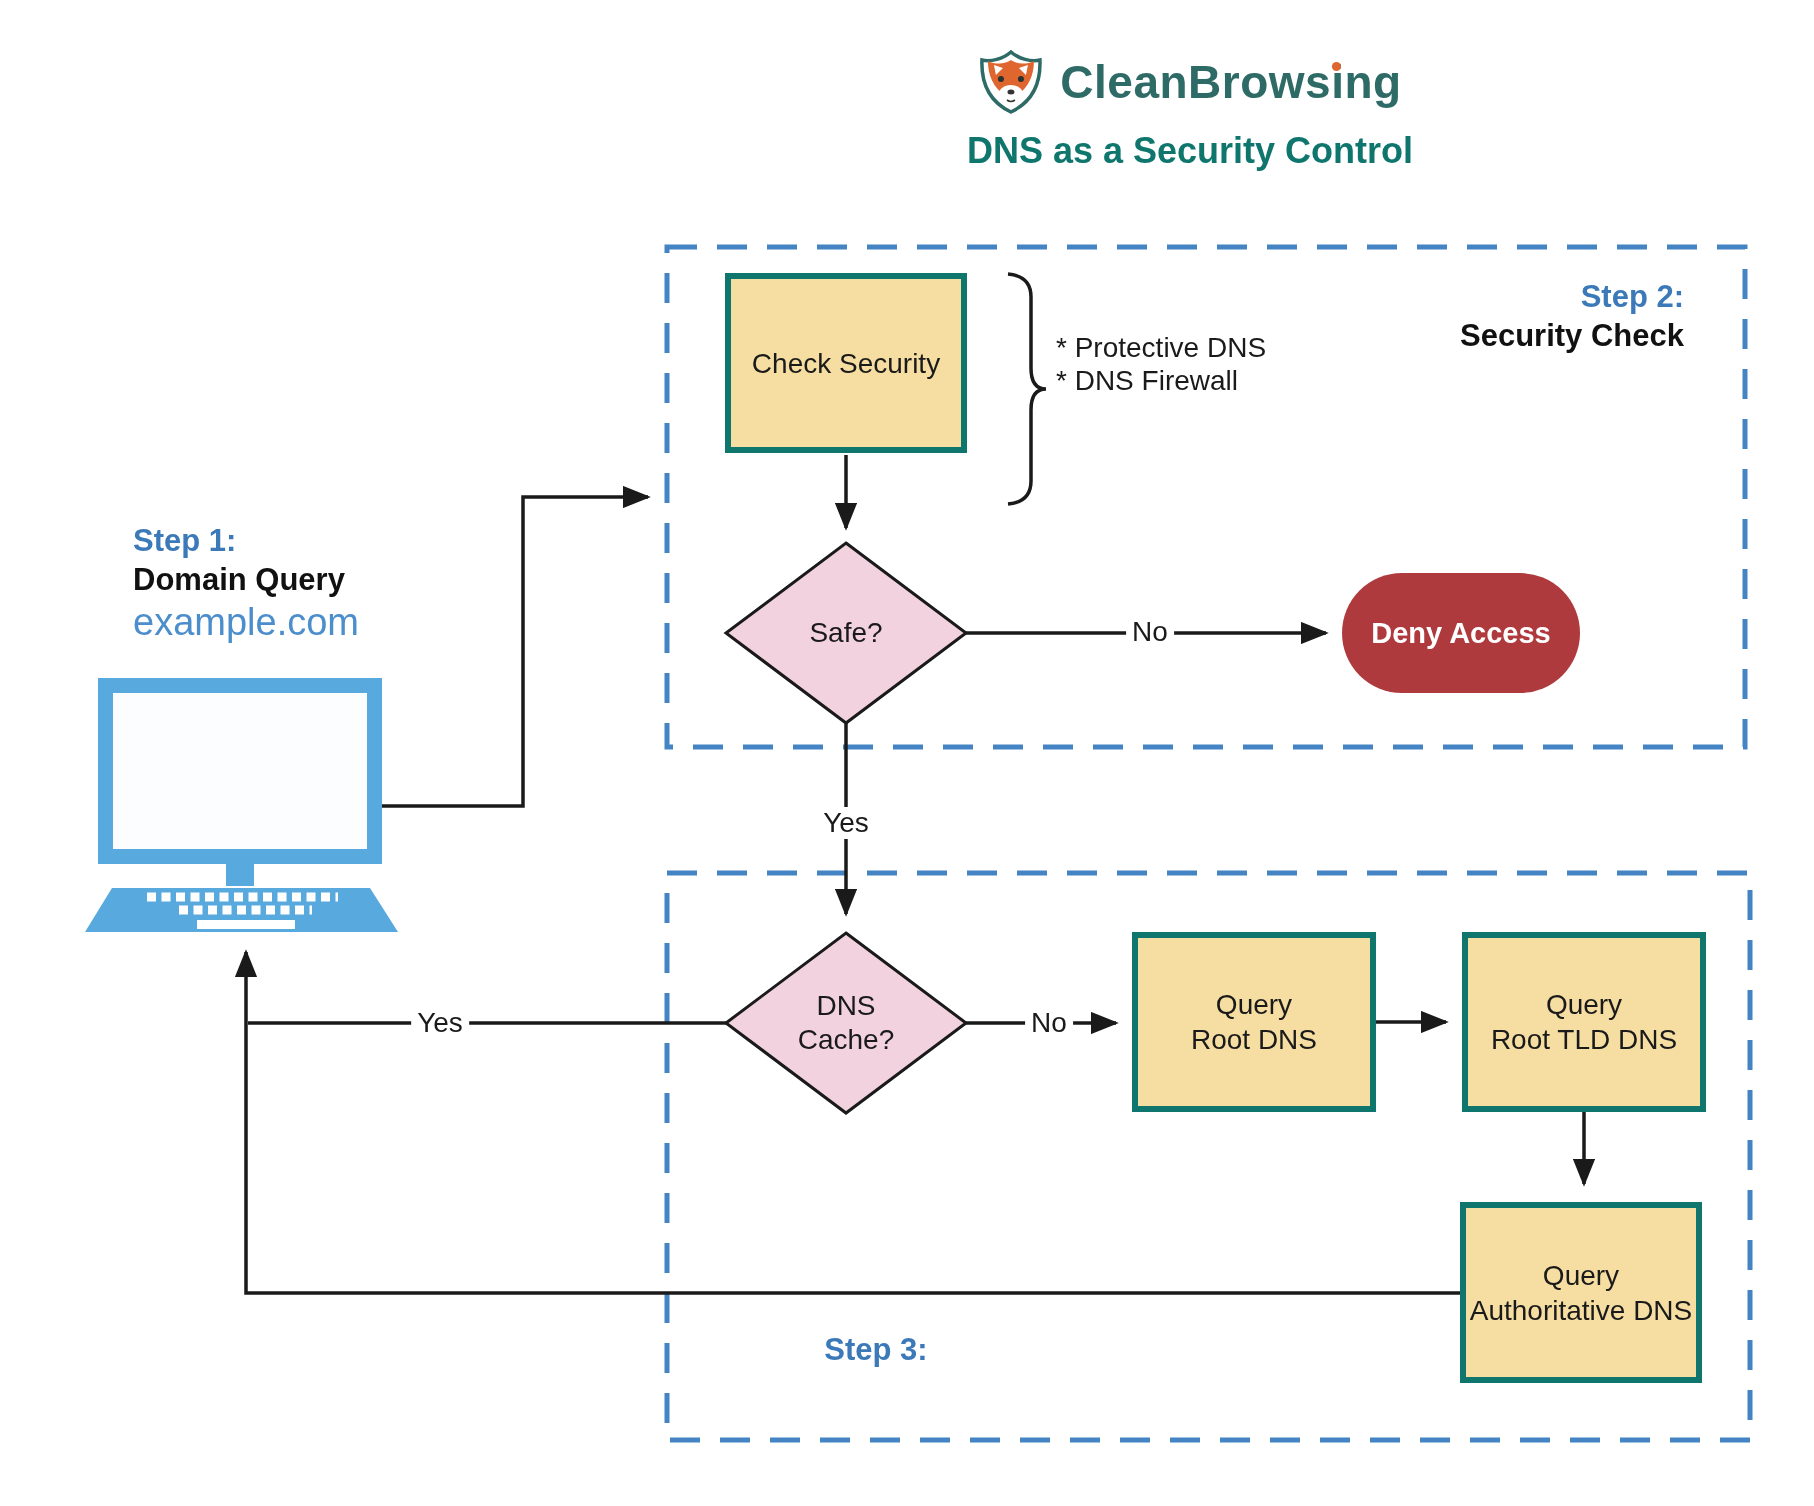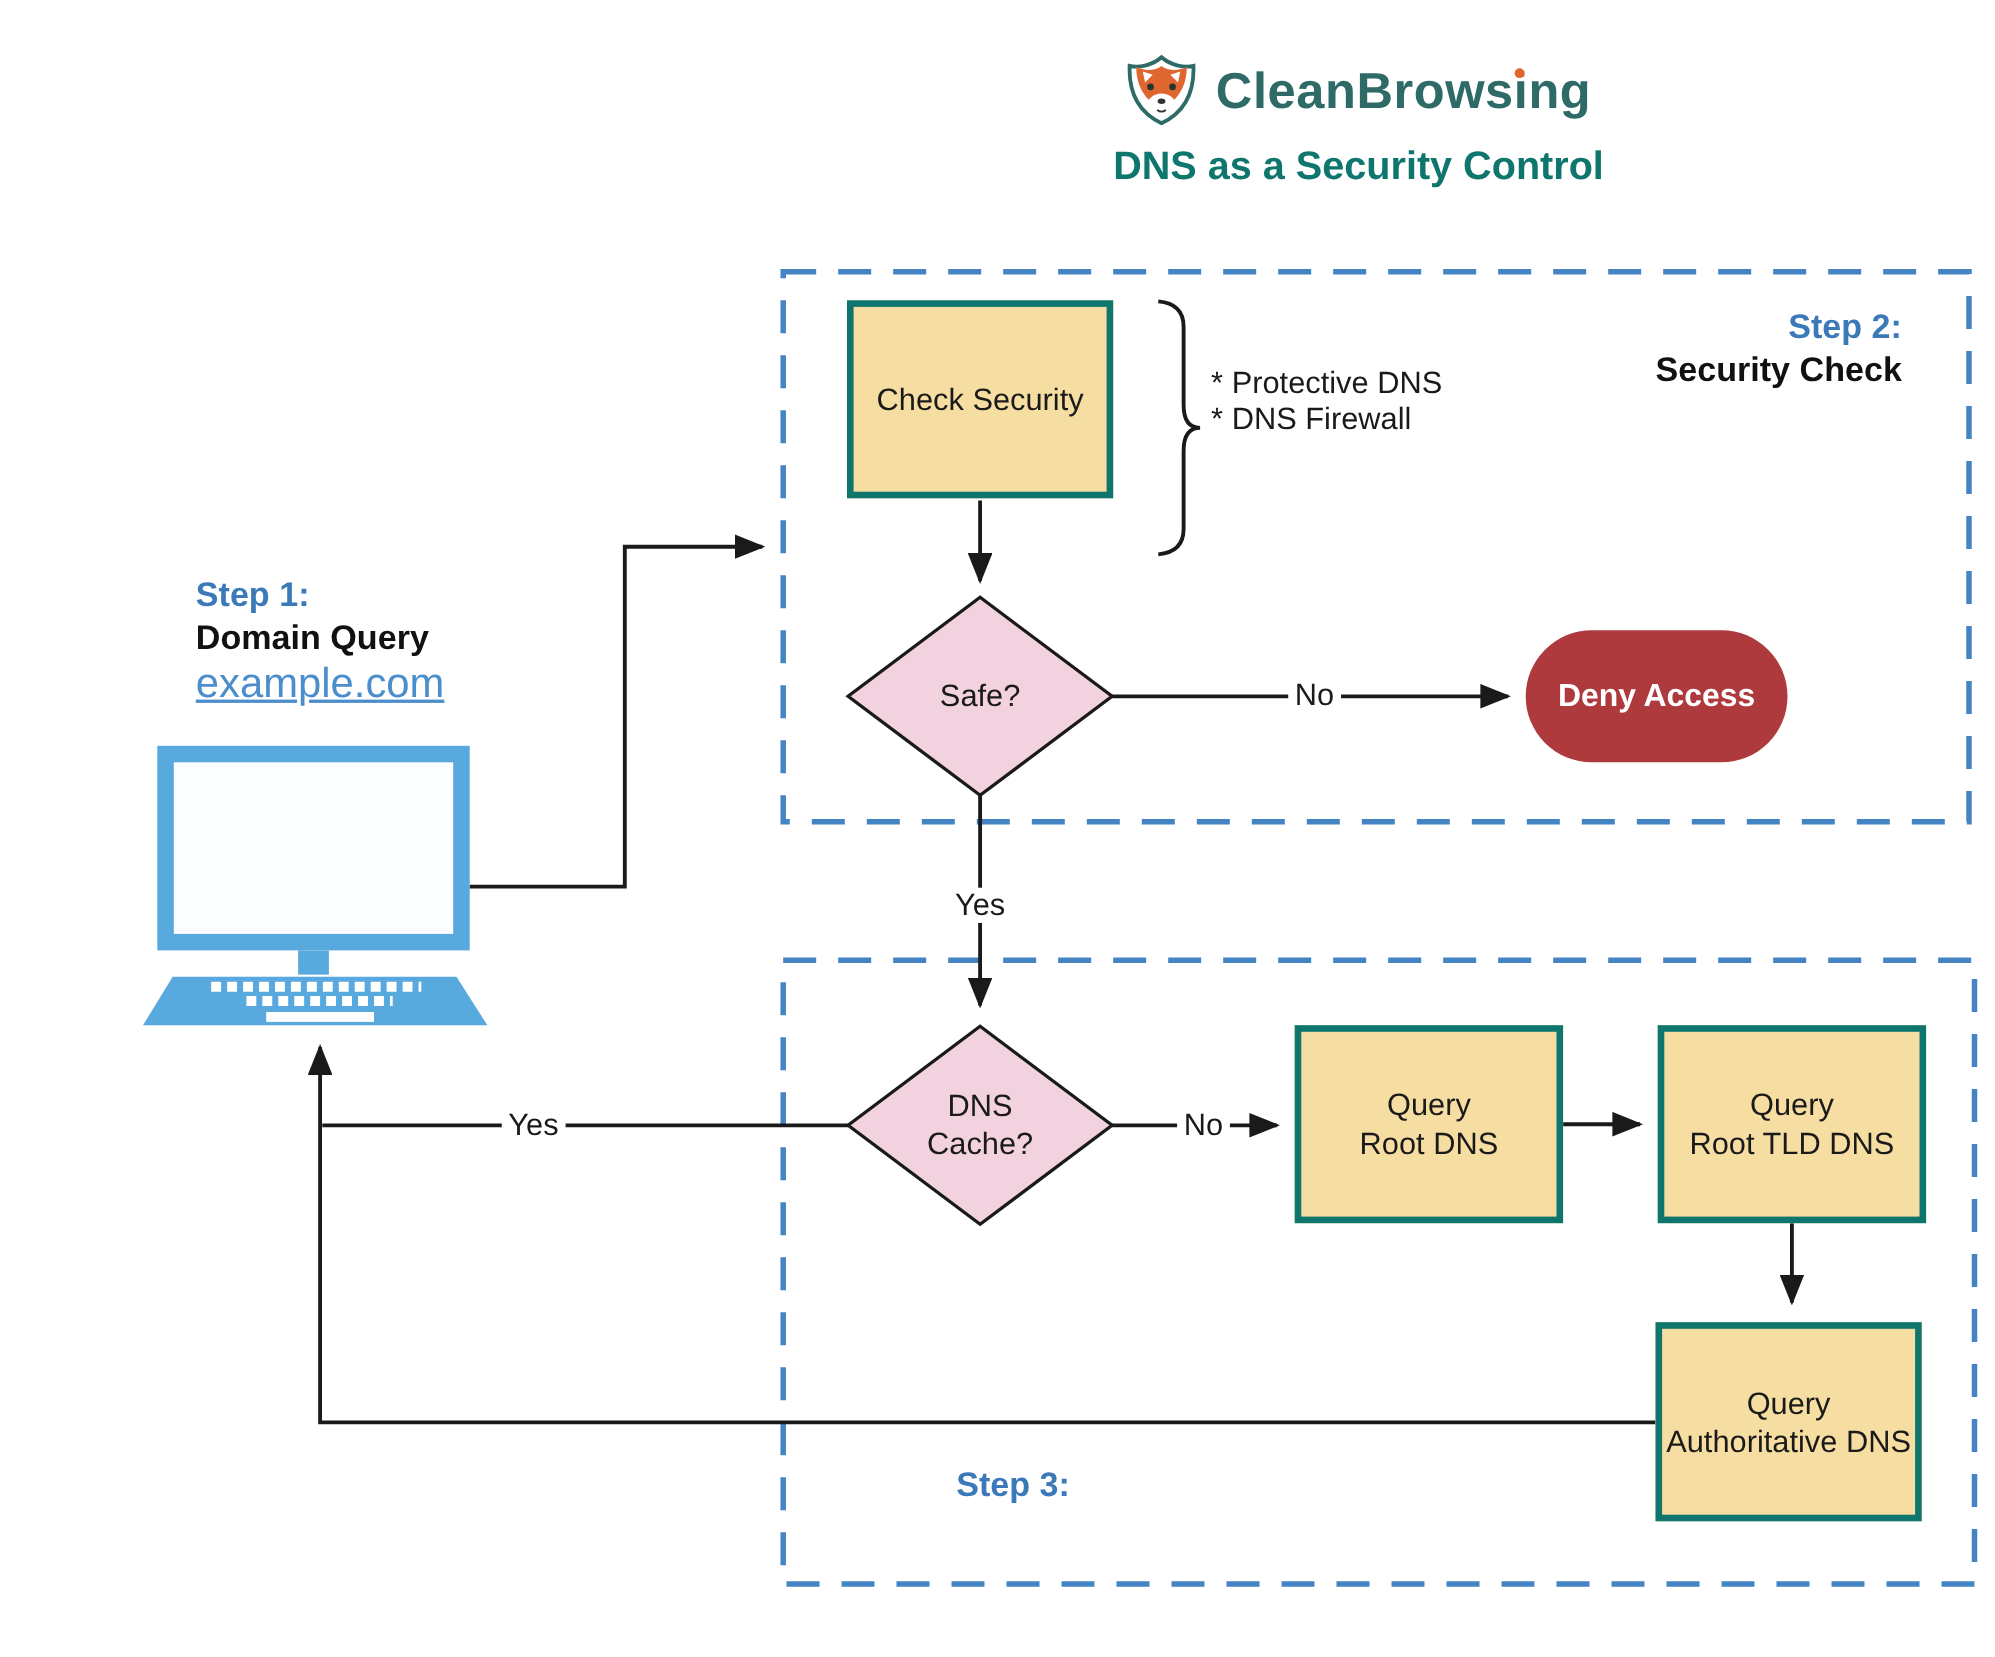--- a/index.html
+++ b/index.html
@@ -3,21 +3,20 @@
 <meta charset="utf-8">
 <style>
   html,body{margin:0;padding:0;background:#ffffff;}
   .canvas{
     position:relative;
     width:1762px;height:1506px;
     background:#ffffff;
     font-family:"Liberation Sans", sans-serif;
     color:#1a1a1a;
     overflow:hidden;
-    margin-left:45px;
   }
   .layer{position:absolute;left:0;top:0;width:1814px;height:1506px;z-index:1;}
 
   
   .header{position:absolute;left:1190px;top:50px;transform:translateX(-50%);text-align:center;z-index:3;}
   .brand-row{display:flex;align-items:center;justify-content:center;gap:16px;}
   .brand-wrap{position:relative;display:inline-block;}
   .brand-text{font-size:46px;font-weight:bold;color:#2f6b66;letter-spacing:0.5px;white-space:nowrap;}
   .brand-dot{position:absolute;left:272px;top:7px;width:9px;height:9px;border-radius:50%;background:#e0662f;}
   .page-title{margin-top:16px;font-size:36px;font-weight:bold;color:#0f766e;white-space:nowrap;}
@@ -45,21 +44,21 @@
   .edge-label{
     position:absolute;z-index:2;
     background:#ffffff;padding:0 6px;
     font-size:28px;
   }
 
   
   .step-block{position:absolute;z-index:2;line-height:39px;font-size:31px;}
   .blue{color:#3b79b8;font-weight:bold;}
   .black-bold{color:#111;font-weight:bold;}
-  .domain-text{color:#4b8ecb;font-size:38px;font-weight:normal;line-height:46px;text-decoration:underline;}
+  .domain-text{color:#4b8ecb;font-size:38px;font-weight:normal;line-height:46px;}
 
   .bullets{position:absolute;left:1056px;top:331px;z-index:2;font-size:28px;line-height:33px;white-space:nowrap;}
 </style>
 </head>
 <body>
 
 <div class="canvas">
 
   <svg class="layer" viewBox="0 0 1814 1506">
     <defs>

